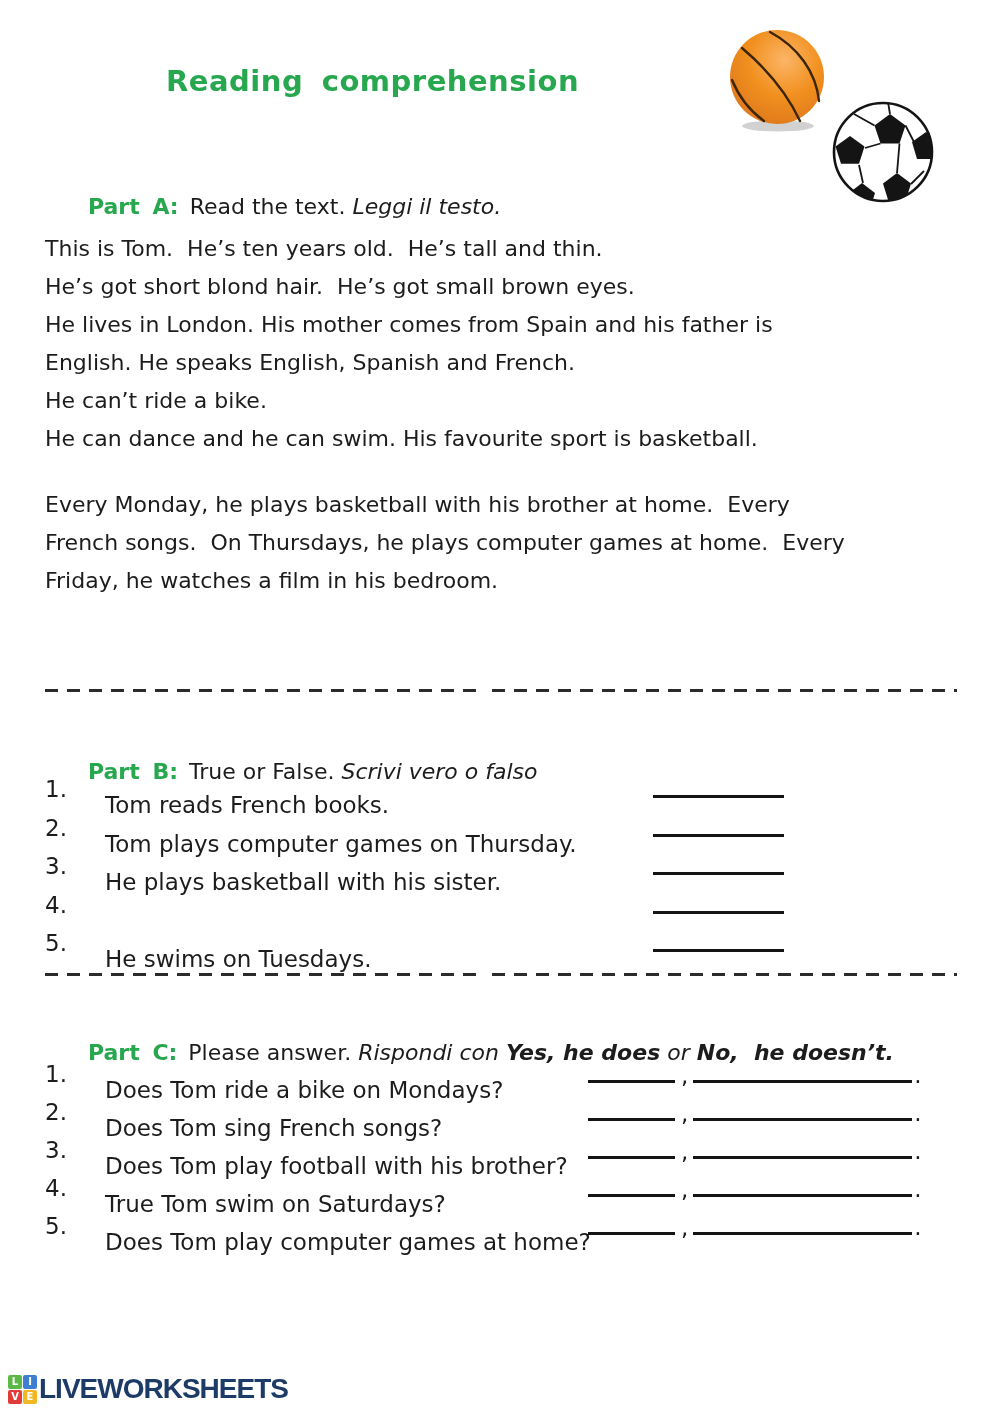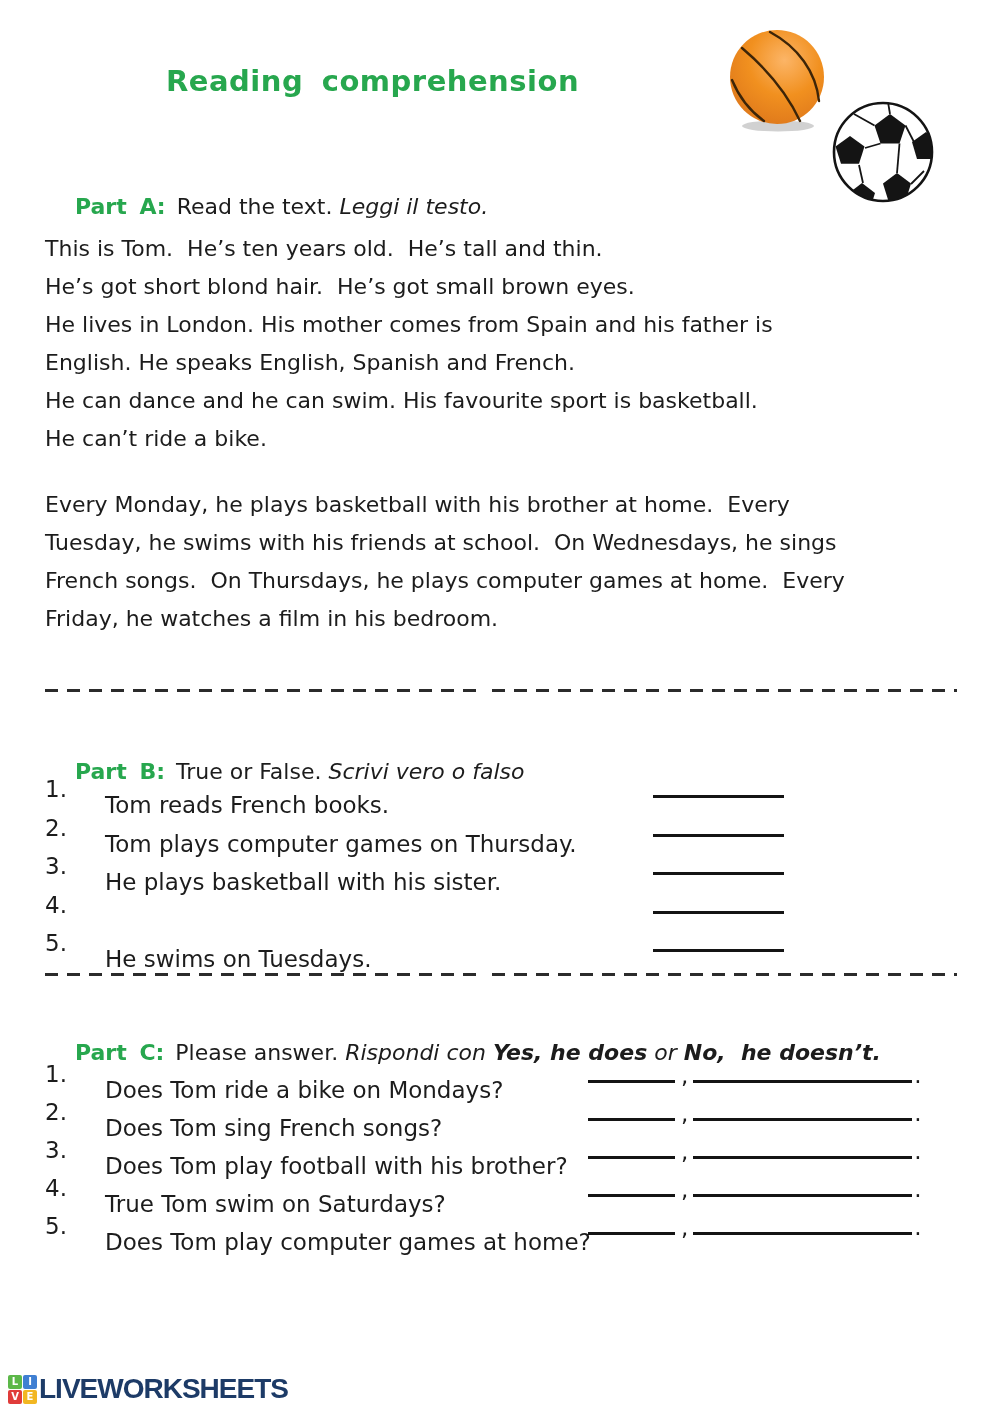--- a/index.html
+++ b/index.html
@@ -13,21 +13,21 @@
     position:absolute; top:64px; left:0; width:745px;
     text-align:center; font-size:29px; font-weight:bold;
     word-spacing:8px; letter-spacing:0.5px; white-space:pre-wrap;
   }
 
   .ball { position:absolute; }
   .ball-basketball { left:726px; top:27px; width:104px; height:106px; }
   .ball-soccer     { left:830px; top:97px;  width:106px; height:112px; }
 
   .part-header {
-    position:absolute; left:47px; font-size:22px; line-height:30px;
+    position:absolute; left:60px; font-size:22px; line-height:30px;
     white-space:pre; 
   }
   .part-header > span { white-space:pre-wrap; }
   .part-label { font-weight:bold; word-spacing:5px; margin-right:11px; }
   .reg { margin-right:7px; }
   .it  { font-style:italic; margin-right:7px; }
   .bi  { font-style:italic; font-weight:bold; margin-right:7px; }
   .part-header > span:last-child { margin-right:0; }
 
   .para { position:absolute; left:45px; width:930px; font-size:22px; line-height:38px; }
@@ -125,27 +125,26 @@
 
   <div class="part-header" style="top:162px">
     <span class="part-label" style="color: rgb(39, 167, 78);">Part A:</span><span class="reg">Read the text.</span><span class="it">Leggi il testo.</span>
   </div>
 
   <div class="para" style="top:230px">
     <div class="line">This is Tom.  He’s ten years old.  He’s tall and thin.</div>
     <div class="line">He’s got short blond hair.  He’s got small brown eyes.</div>
     <div class="line">He lives in London. His mother comes from Spain and his father is</div>
     <div class="line">English. He speaks English, Spanish and French.</div>
+    <div class="line">He can’t ride a bike.</div>
     <div class="line">He can dance and he can swim. His favourite sport is basketball.</div>
-    <div class="line">He can’t ride a bike.</div>
   </div>
 
   <div class="para" style="top:486px">
     <div class="line">Every Monday, he plays basketball with his brother at home.  Every</div>
-    <div class="line">Tuesday, he swims with his friends at school.  On Wednesdays, he sings</div>
     <div class="line">French songs.  On Thursdays, he plays computer games at home.  Every</div>
     <div class="line">Friday, he watches a film in his bedroom.</div>
   </div>
 
   <div class="divider" style="top:689px">
     <div class="seg seg-l"></div>
     <div class="seg seg-r"></div>
   </div>
 
   <div class="part-header" style="top:727px">

